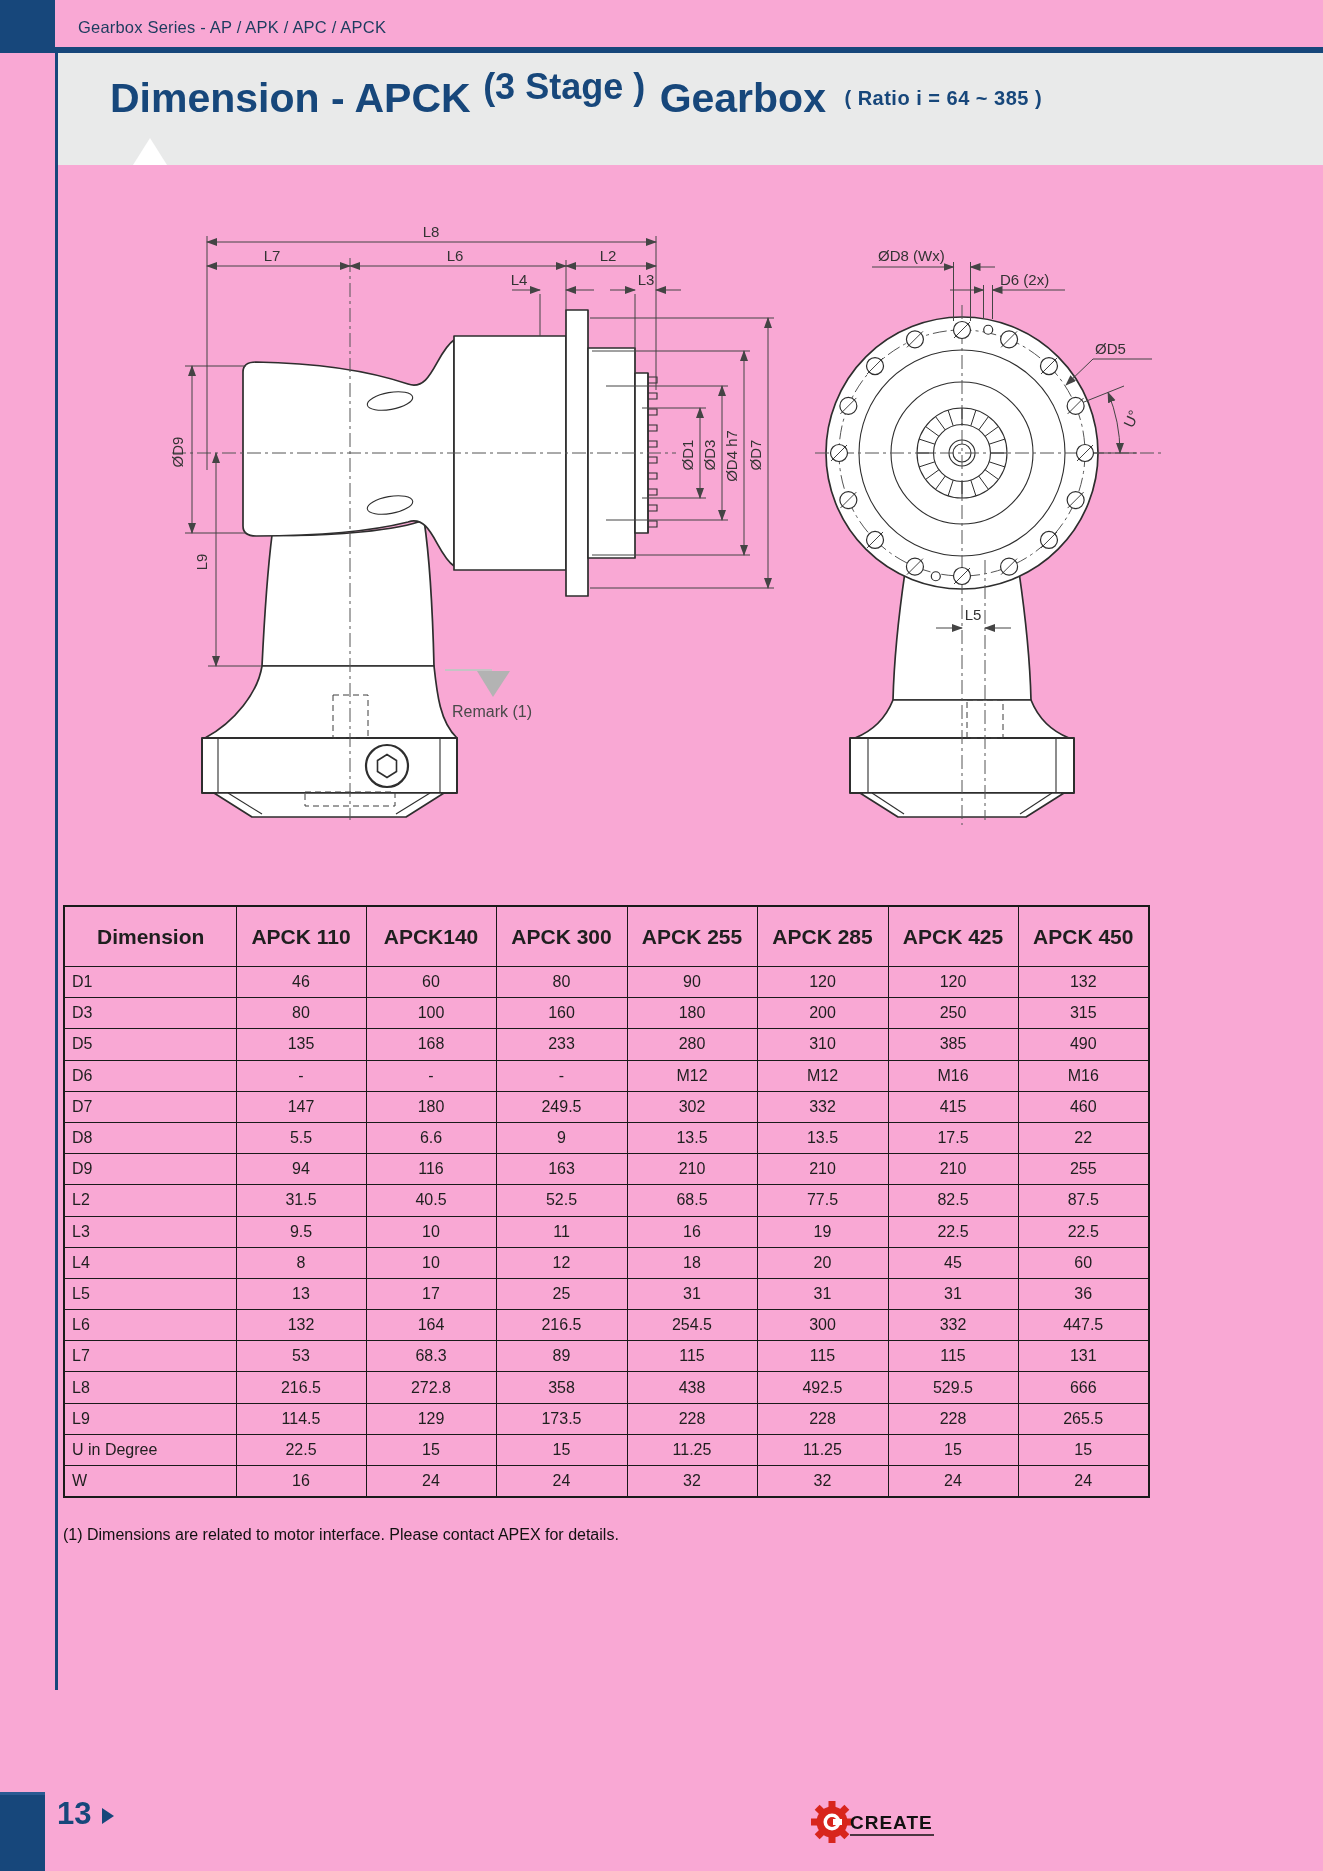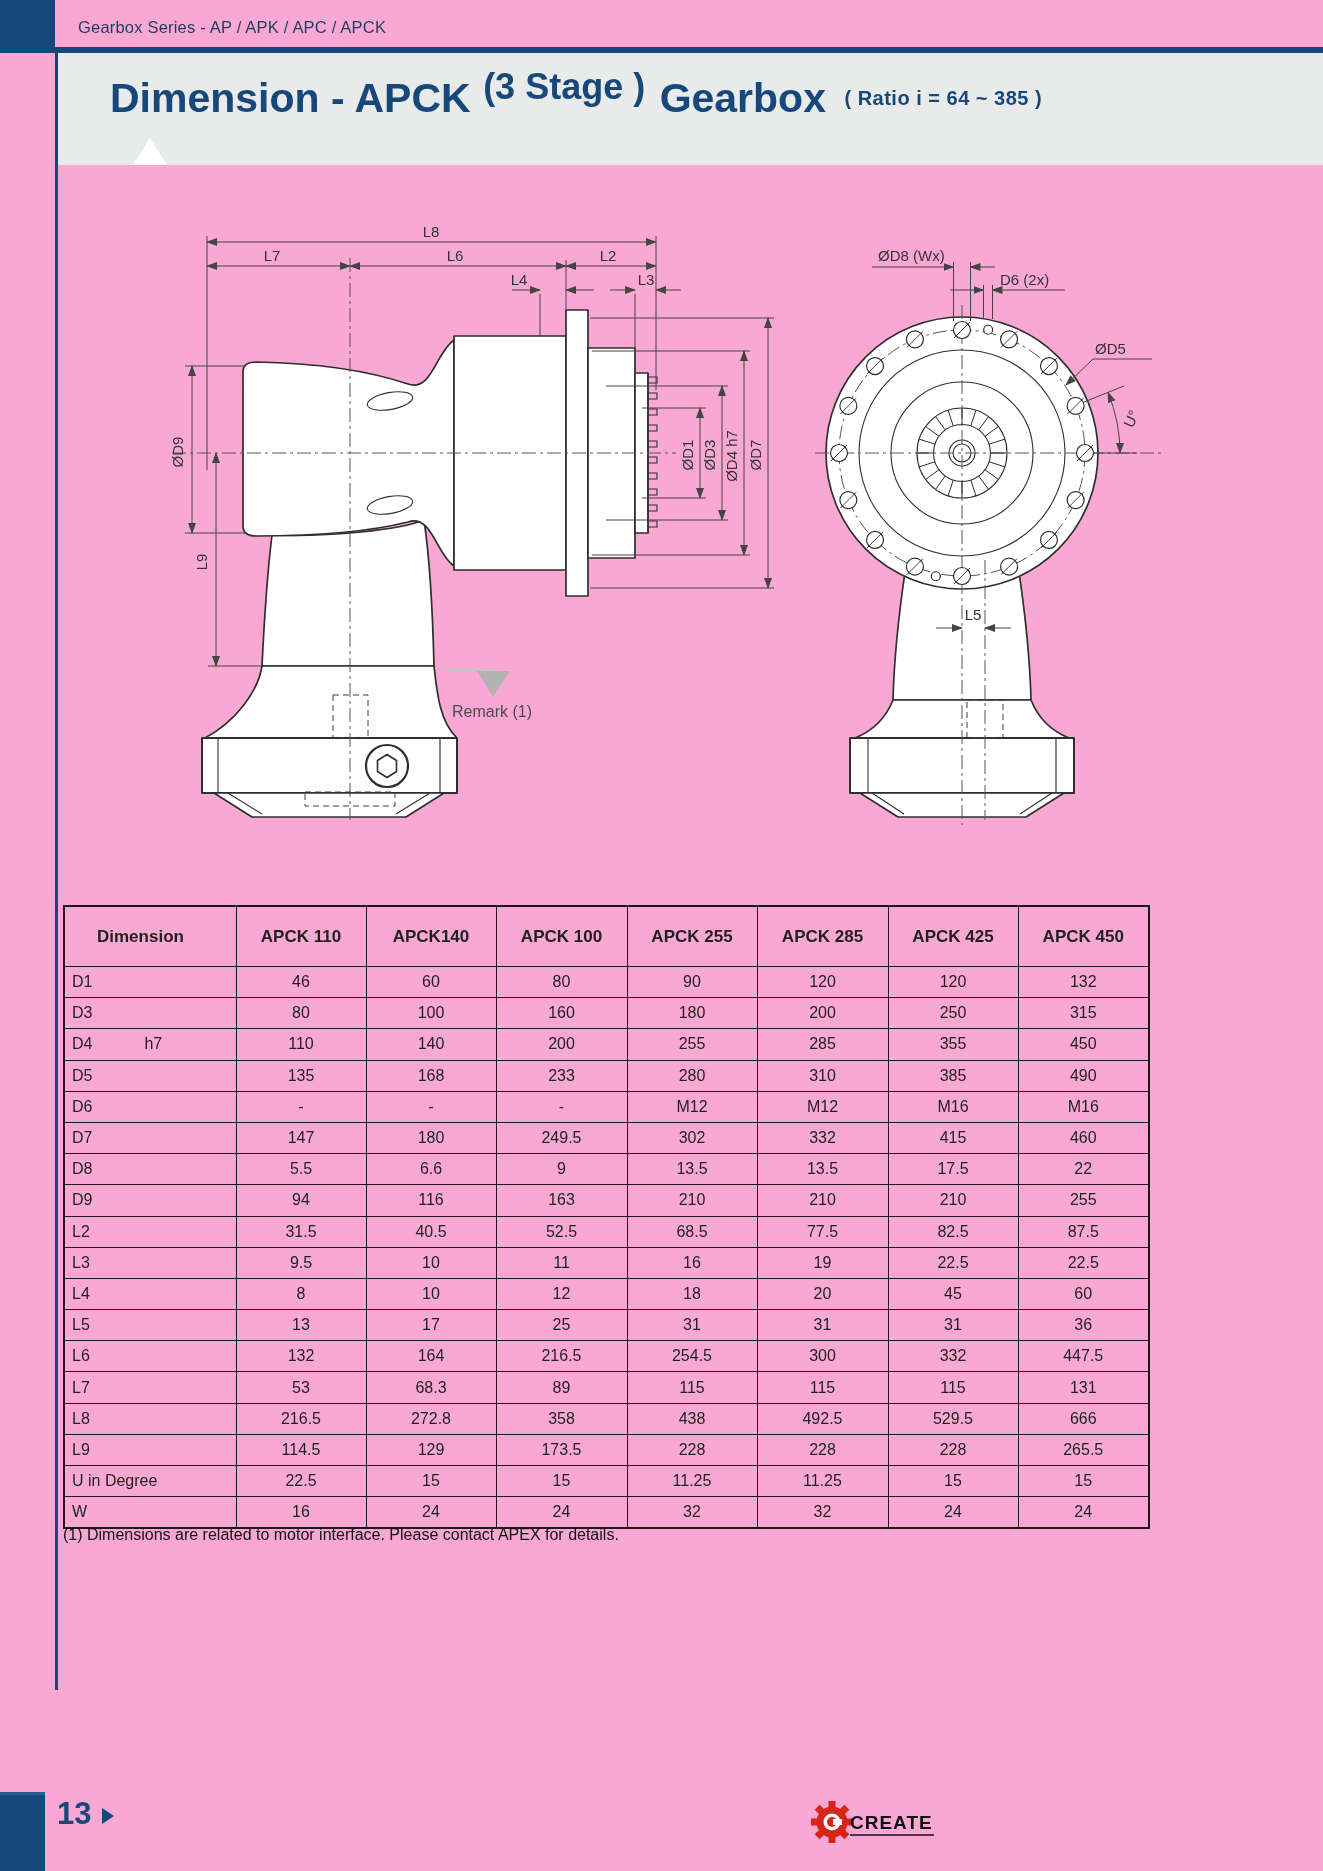--- a/index.html
+++ b/index.html
@@ -35,21 +35,21 @@
   text.dt{font-family:"Liberation Sans",sans-serif;font-size:15px;fill:#333;}
   text.dt.mid{text-anchor:middle;}
   .remark-tri{fill:#b3b3b3;}
   .remark-line{stroke:#c4c4c4;stroke-width:2;}
   text.remark{font-size:16px;fill:#4a4a4a;}
   
   table.dims{position:absolute;left:63px;top:905px;width:1085px;border-collapse:collapse;table-layout:fixed;
              font-family:"Liberation Sans",sans-serif;color:#1f1f1f;}
   table.dims th,table.dims td{border:1.5px solid #1a1a1a;text-align:center;}
   table.dims{border:2.5px solid #1a1a1a;}
-  table.dims th{height:57px;font-size:17px;font-weight:bold;margin-top:12px;}
+  table.dims th{height:57px;font-size:21px;font-weight:bold;margin-top:12px;}
   table.dims th:first-child{text-align:left;padding-left:32px;}
   table.dims td{height:28.2px;font-size:16px;}
   table.dims td.dim-cell{text-align:left;padding-left:7px;}
   table.dims td.dim-cell .sub{margin-left:52px;}
   .footnote{position:absolute;left:63px;top:1526px;font-size:16px;color:#111;}
   
   .footer-block{position:absolute;left:0;top:1792px;width:45px;height:79px;background:#17477b;border-top:3px solid #2a5a92;}
   .page-num{position:absolute;left:57px;top:1796px;font-size:31px;font-weight:bold;color:#17477b;}
   .page-arrow{position:absolute;left:102px;top:1808px;width:0;height:0;
               border-top:8px solid transparent;border-bottom:8px solid transparent;border-left:12px solid #17477b;}
@@ -289,21 +289,21 @@
       <col style="width:130px">
         <col style="width:131px">
         <col style="width:130px">
         <col style="width:131px">
     </colgroup>
     <thead>
       <tr>
         <th>Dimension</th>
         <th>APCK 110</th>
         <th>APCK140</th>
-        <th>APCK 100</th>
+        <th>APCK 300</th>
         <th>APCK 255</th>
         <th>APCK 285</th>
         <th>APCK 425</th>
         <th>APCK 450</th>
       </tr>
     </thead>
     <tbody>
         <tr>
           <td class="dim-cell">D1</td>
           <td>46</td>
@@ -316,30 +316,20 @@
         </tr>
         <tr>
           <td class="dim-cell">D3</td>
           <td>80</td>
           <td>100</td>
           <td>160</td>
           <td>180</td>
           <td>200</td>
           <td>250</td>
           <td>315</td>
-        </tr>
-        <tr>
-          <td class="dim-cell">D4<span class="sub">h7</span></td>
-          <td>110</td>
-          <td>140</td>
-          <td>200</td>
-          <td>255</td>
-          <td>285</td>
-          <td>355</td>
-          <td>450</td>
         </tr>
         <tr>
           <td class="dim-cell">D5</td>
           <td>135</td>
           <td>168</td>
           <td>233</td>
           <td>280</td>
           <td>310</td>
           <td>385</td>
           <td>490</td>

